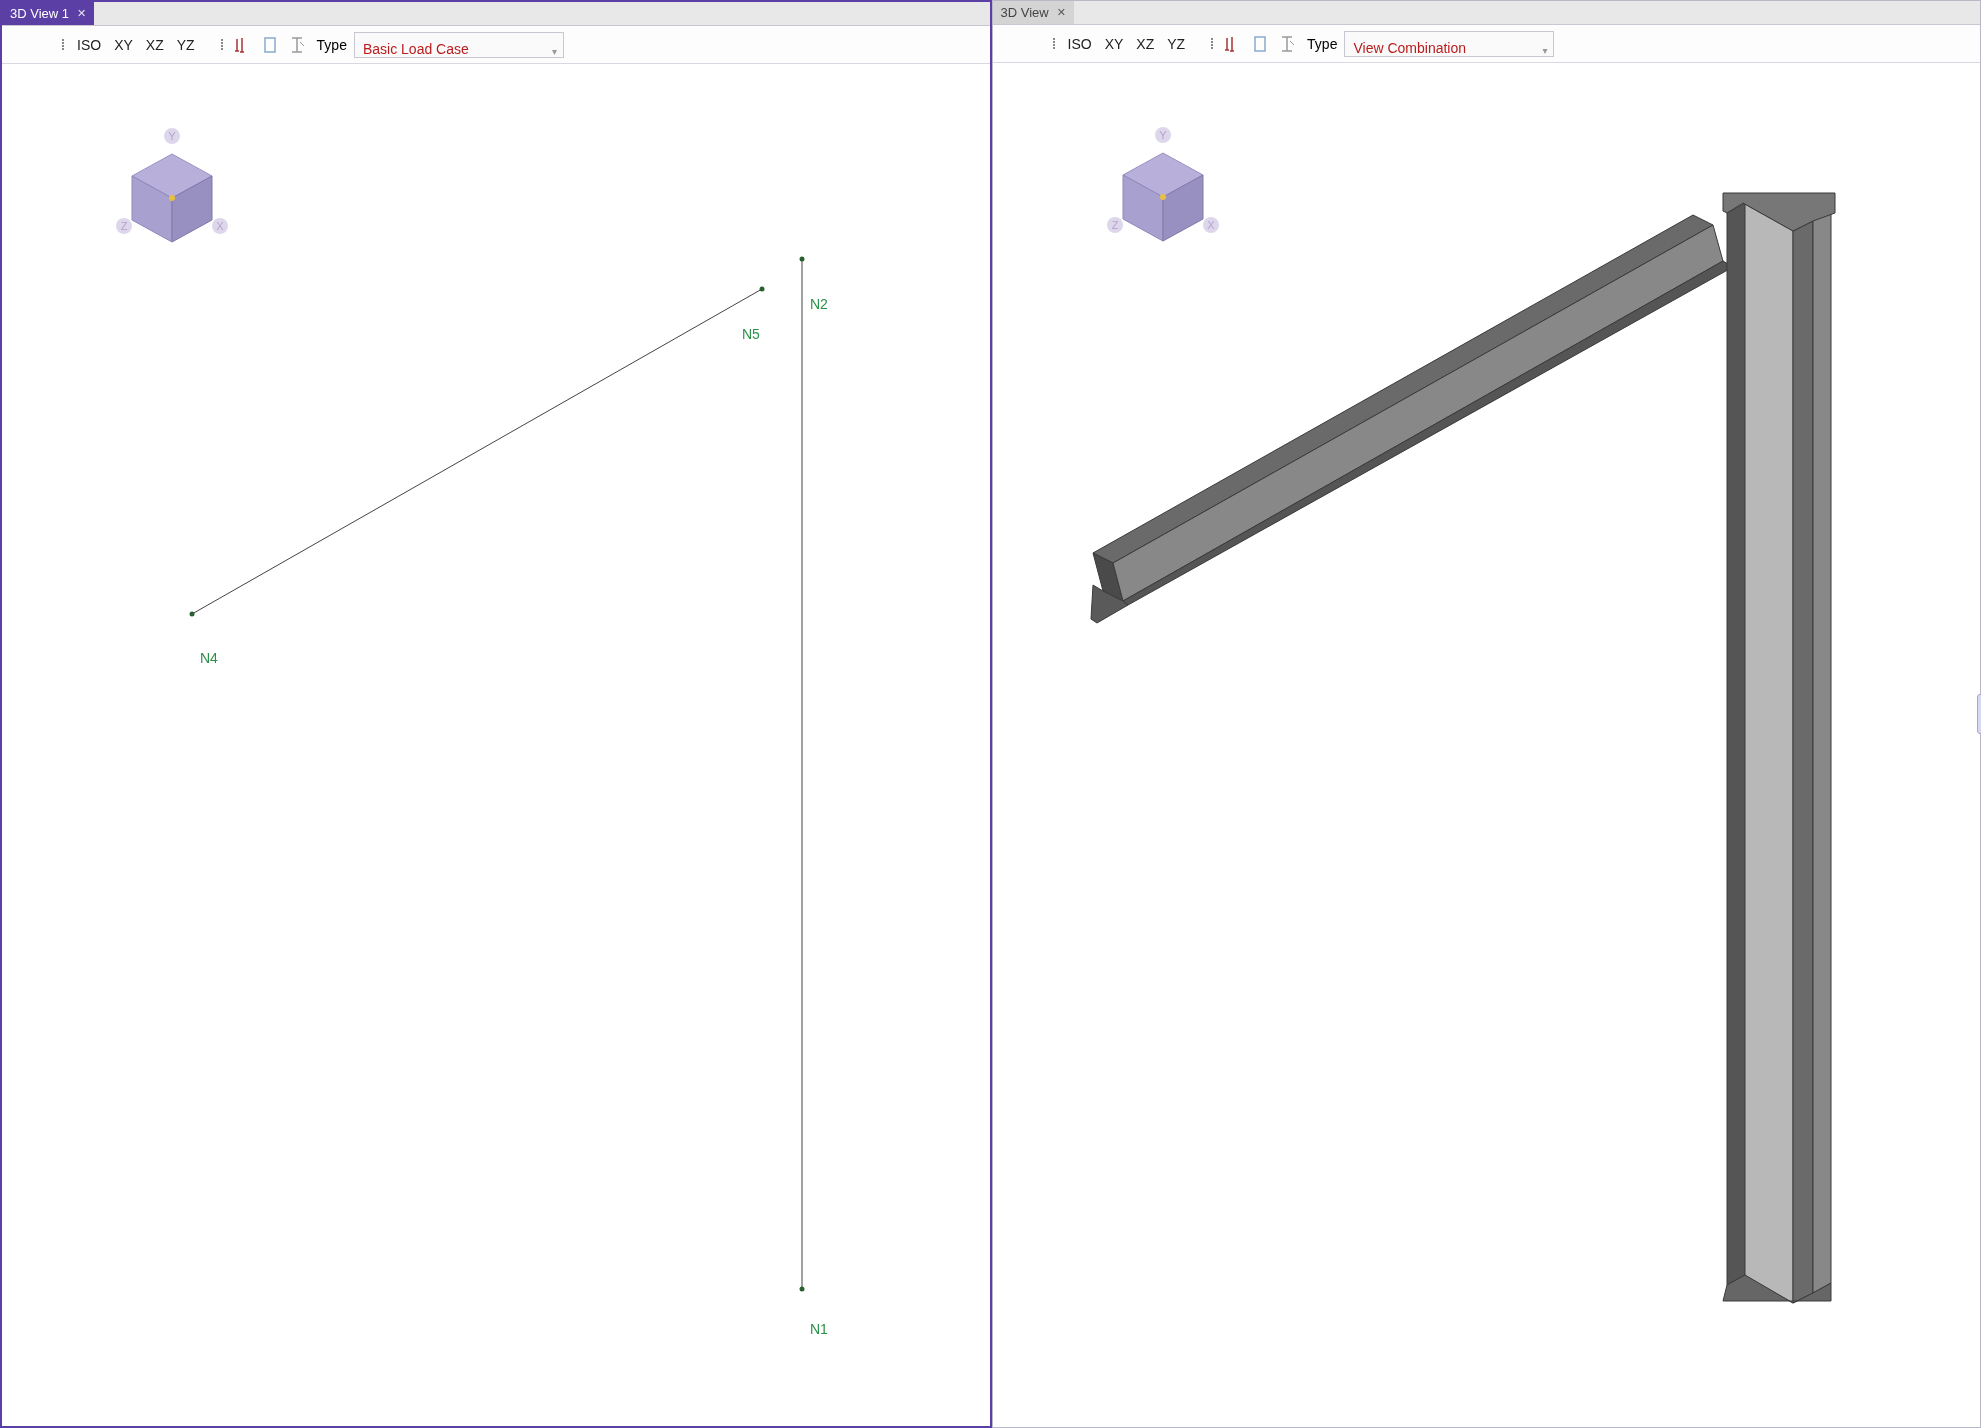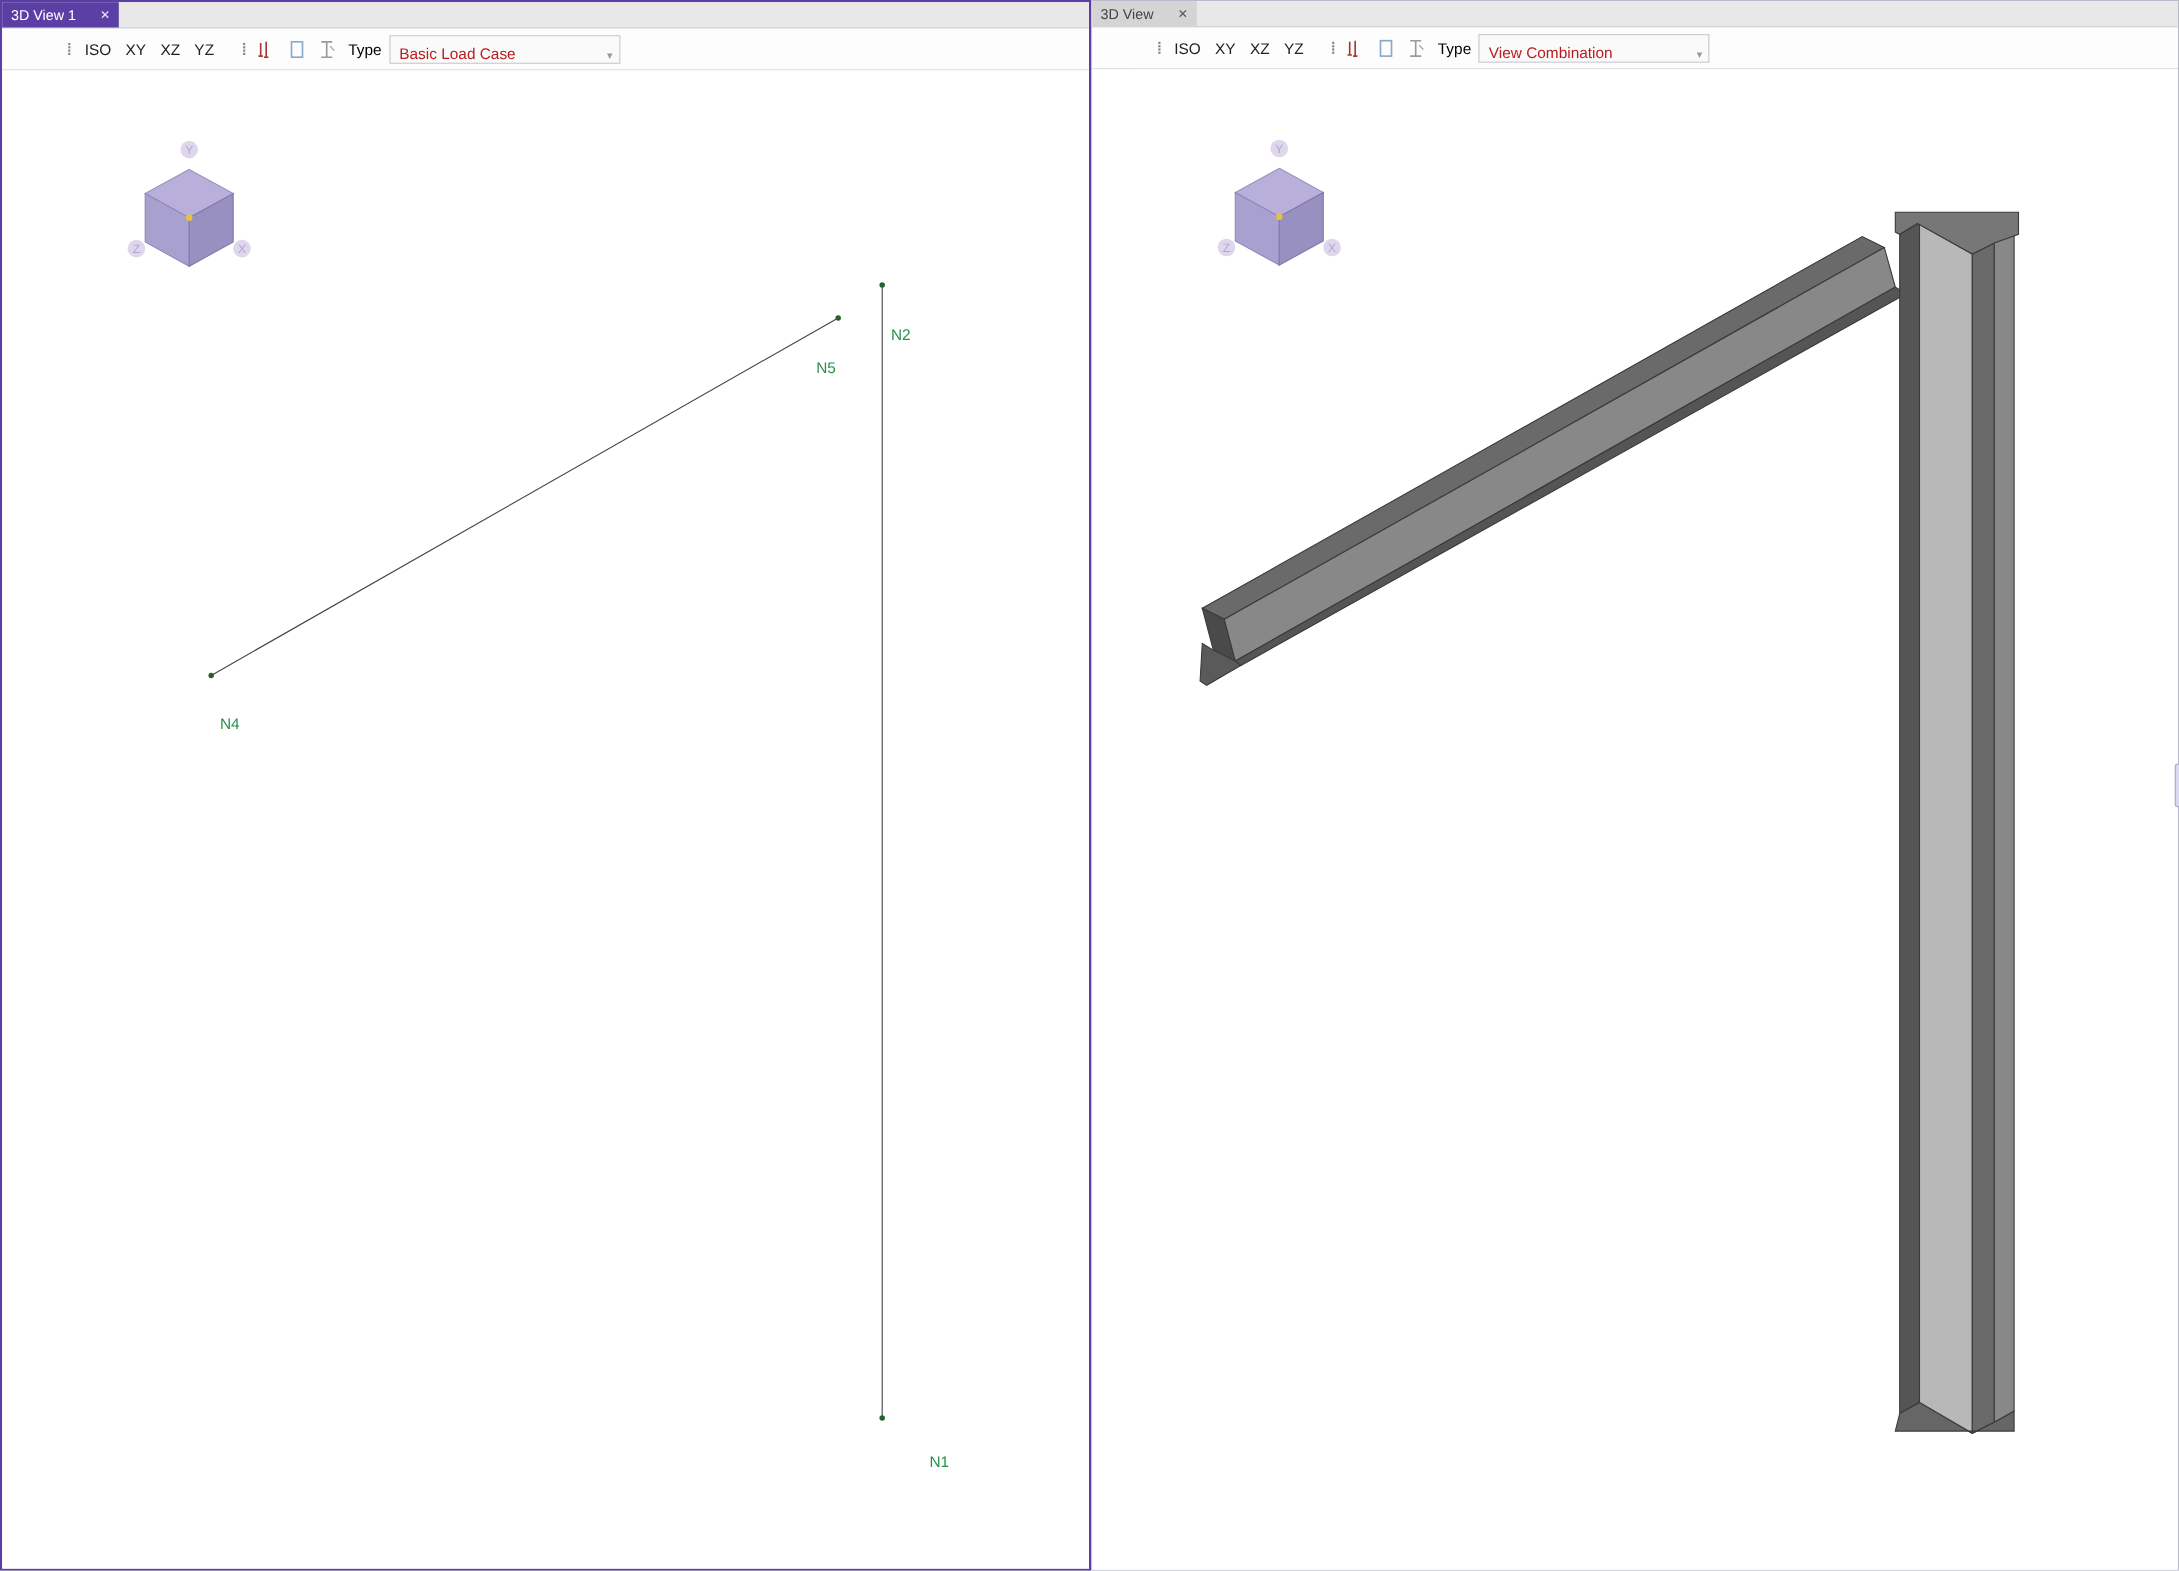--- a/index.html
+++ b/index.html
@@ -25,21 +25,21 @@
   background: #e8e8e8;
   border-bottom: 1px solid #c8c8d0;
   display: flex;
 }
 .tab {
   height: 100%;
   display: flex;
   align-items: center;
   padding: 0 8px;
   font-size: 13px;
-  gap: 22px;
+  gap: 8px;
   cursor: pointer;
 }
 .tab.active {
   background: #5b3fa5;
   color: #fff;
 }
 .tab.inactive {
   background: #d4d4d4;
   color: #444;
 }
@@ -351,21 +351,21 @@
       <line x1="190" y1="550" x2="760" y2="225" stroke="#444" stroke-width="1"></line>
       <line x1="800" y1="195" x2="800" y2="1225" stroke="#444" stroke-width="1"></line>
     </svg>
     <div class="node-dot" style="left:190px; top:550px;"></div>
     <div class="node-label" style="left:198px; top:554px;">N4</div>
     <div class="node-dot" style="left:760px; top:225px;"></div>
     <div class="node-label" style="left:740px; top:230px;">N5</div>
     <div class="node-dot" style="left:800px; top:195px;"></div>
     <div class="node-label" style="left:808px; top:200px;">N2</div>
     <div class="node-dot" style="left:800px; top:1225px;"></div>
-    <div class="node-label" style="left:843px; top:1225px;">N1</div>
+    <div class="node-label" style="left:808px; top:1225px;">N1</div>
   </div>
 </div>
 
 <div class="panel">
   <div class="tab-strip">
     <div class="tab inactive">
       <span>3D View</span>
       <span class="tab-close">✕</span>
     </div>
   </div>

